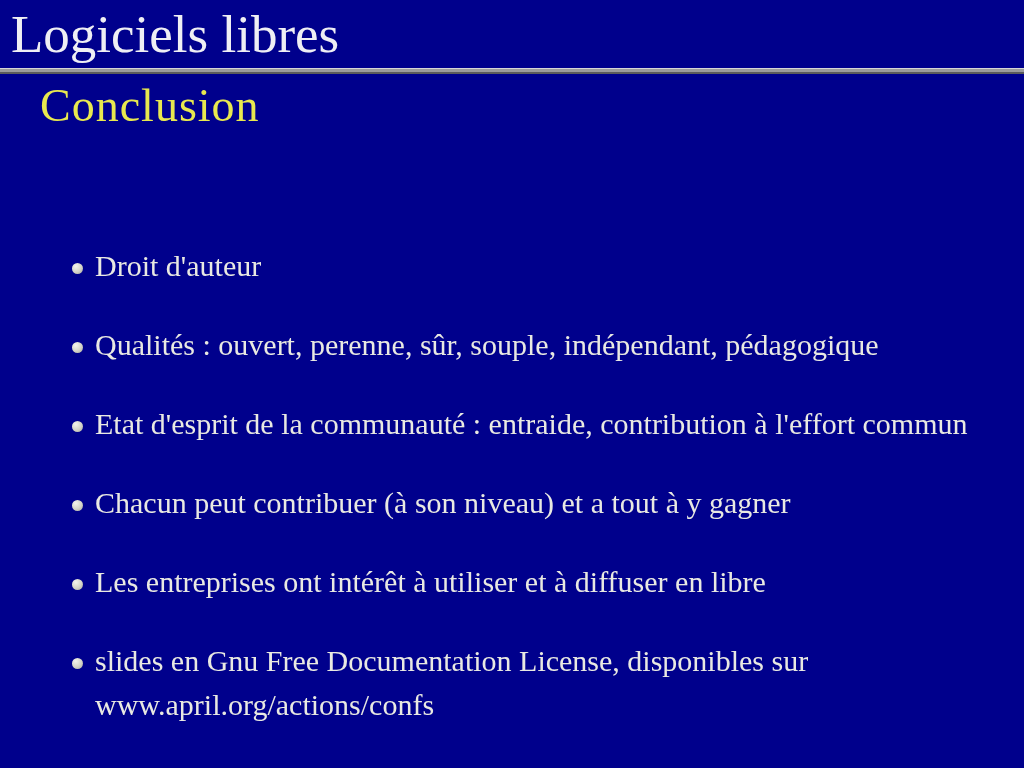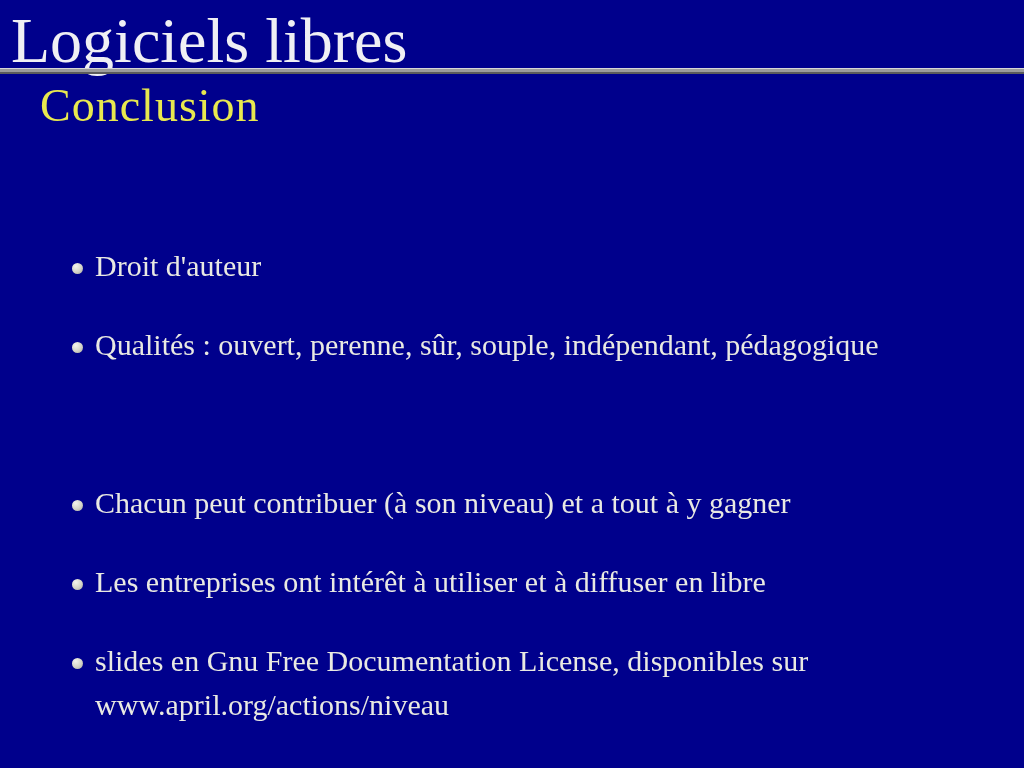--- a/index.html
+++ b/index.html
@@ -9,21 +9,21 @@
     position: relative;
     overflow: hidden;
     background: var(--background, #00008c);
     font-family: "Liberation Serif", "DejaVu Serif", serif;
   }
 
   .slide-title {
     position: absolute;
     left: 11px;
     top: 4px;
-    font-size: 64px;
+    font-size: 53px;
     line-height: normal;
     color: var(--title, #efeff4);
     white-space: nowrap;
   }
 
   .title-divider {
     position: absolute;
     left: 0;
     top: 68px;
     width: 1024px;
@@ -98,29 +98,33 @@
   <div class="bullet-item bi-2">
     <span class="bullet-icon"></span>
     <span>Qualités : ouvert, perenne, sûr, souple, indépendant, pédagogique</span>
   </div>
 
   <div class="bullet-item bi-1">
     <span class="bullet-icon"></span>
     <span>Droit d'auteur</span>
   </div>
 
+  <div class="bullet-item bi-3">
+    <span class="bullet-icon"></span>
+    <span>Etat d'esprit de la communauté : entraide, contribution à l'effort commun</span>
+  </div>
 
   <div class="bullet-item bi-5">
     <span class="bullet-icon"></span>
     <span>Les entreprises ont intérêt à utiliser et à diffuser en libre</span>
   </div>
 
   <div class="bullet-item bi-4">
     <span class="bullet-icon"></span>
     <span>Chacun peut contribuer (à son niveau) et a tout à y gagner</span>
   </div>
 
   <div class="bullet-item bi-6">
     <span class="bullet-icon"></span>
-    <span>slides en Gnu Free Documentation License, disponibles sur www.april.org/actions/niveau</span>
+    <span>slides en Gnu Free Documentation License, disponibles sur www.april.org/actions/confs</span>
   </div>
 
 </div>
 
 </body></html>

